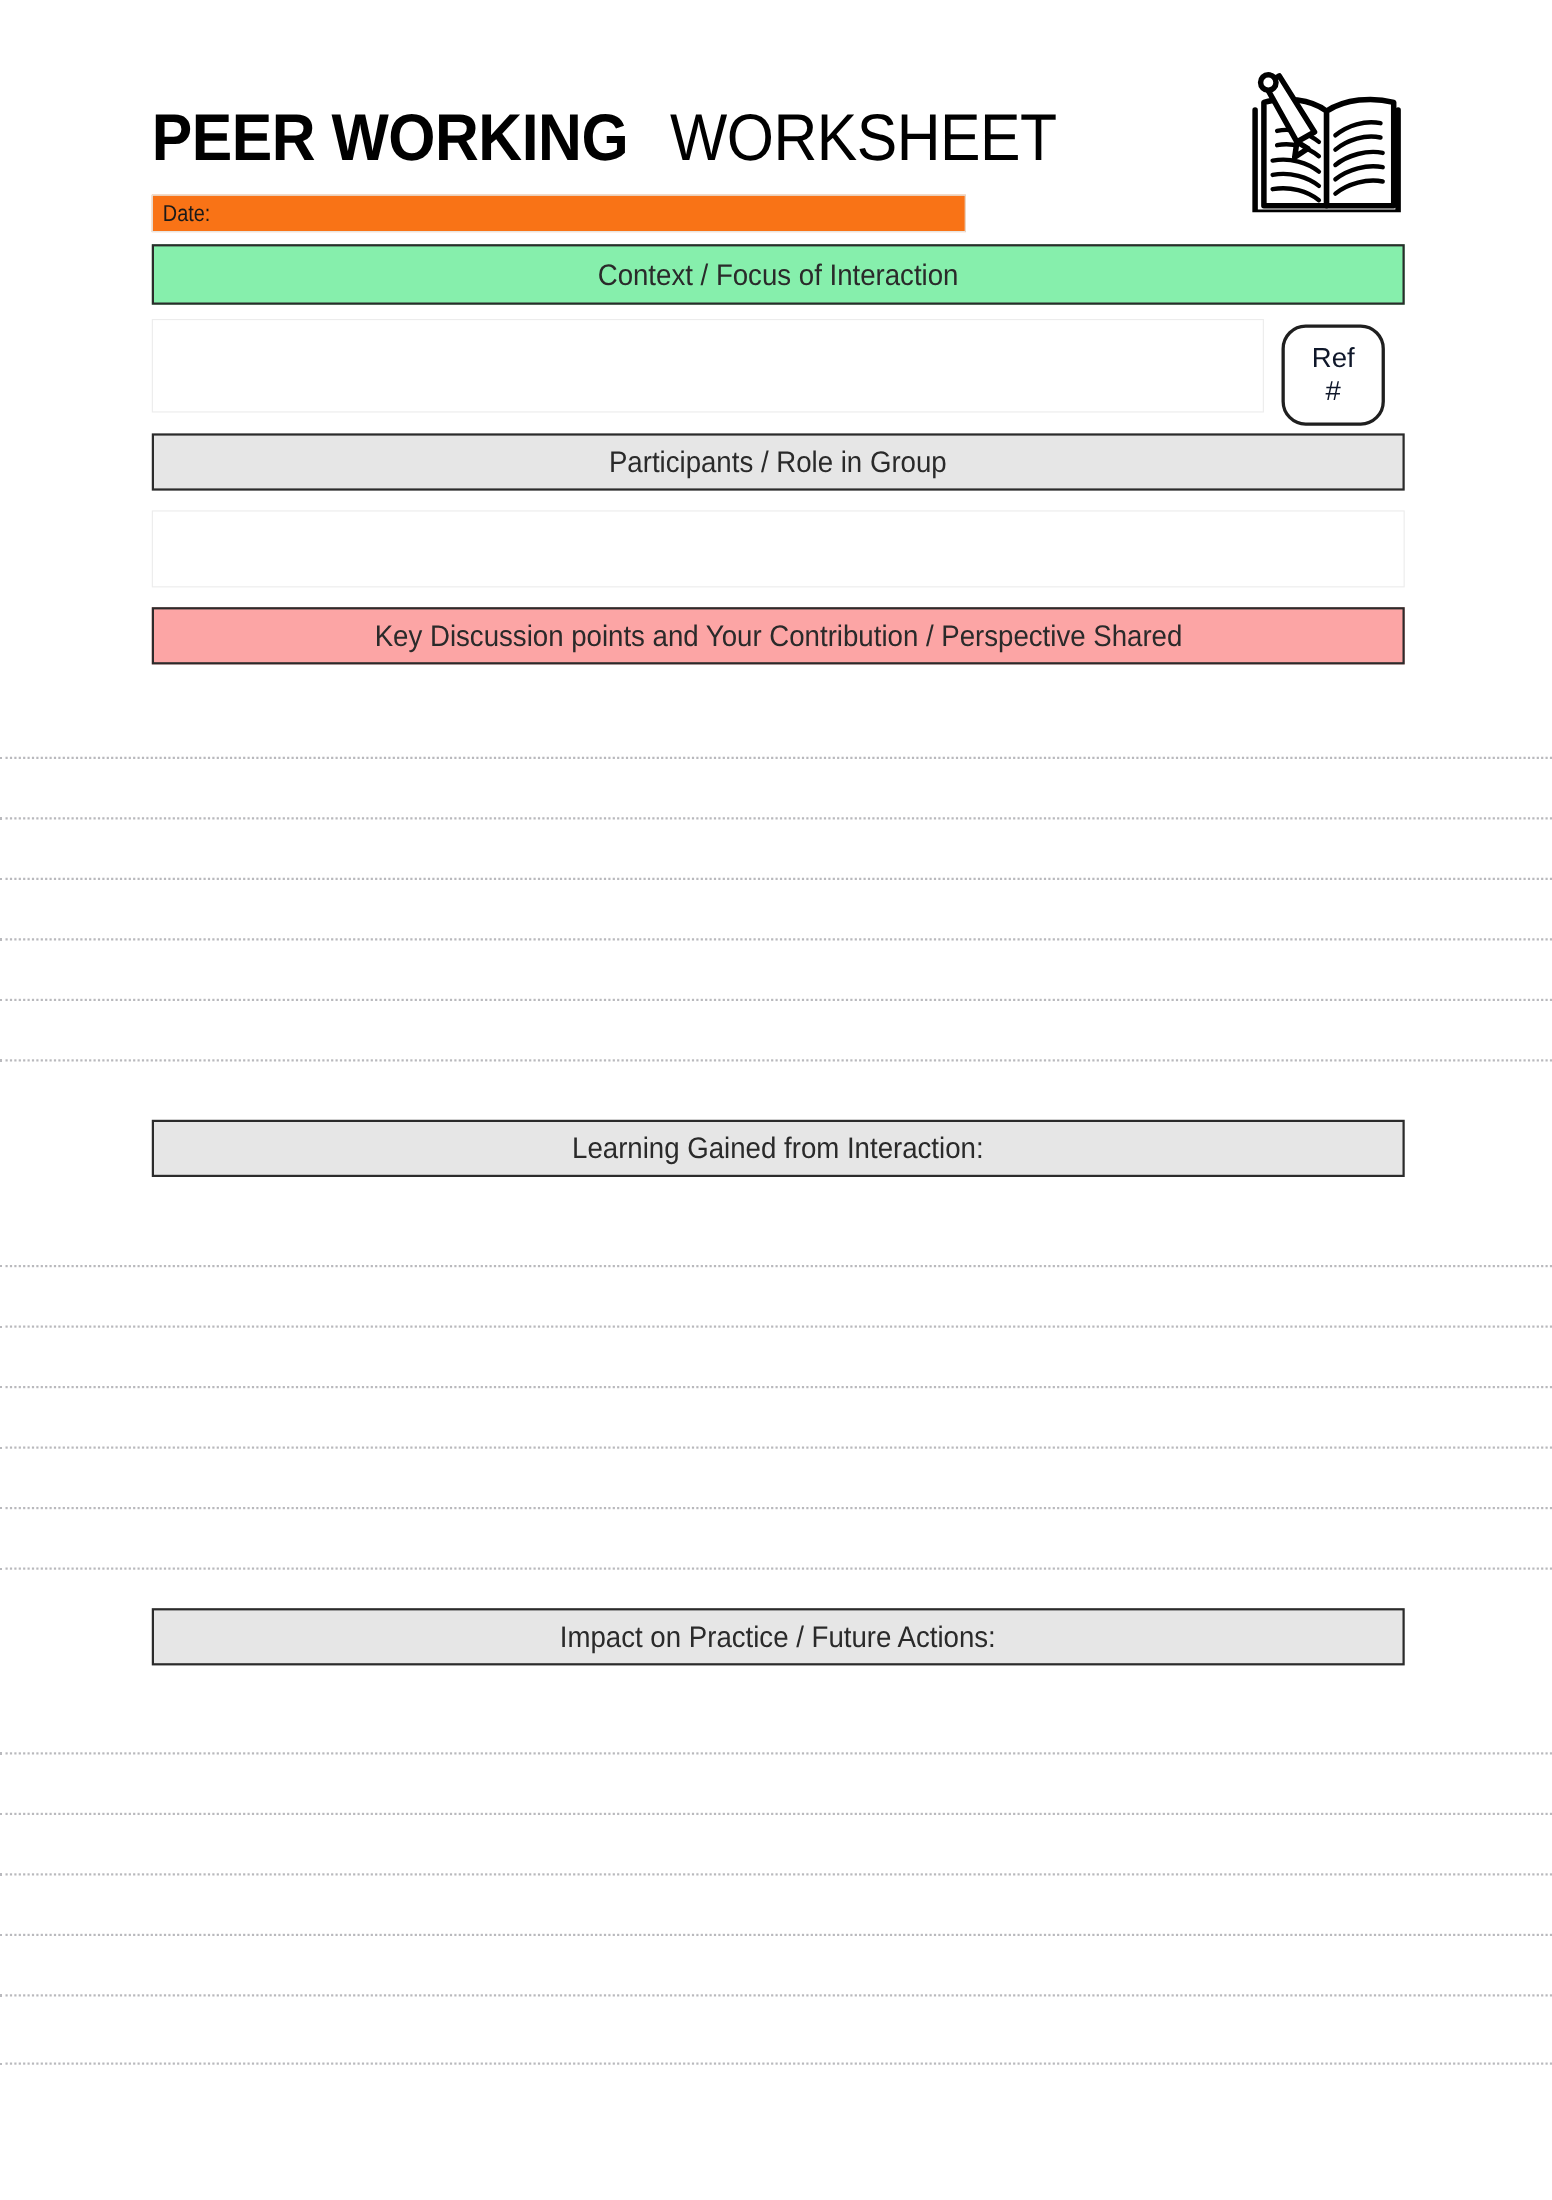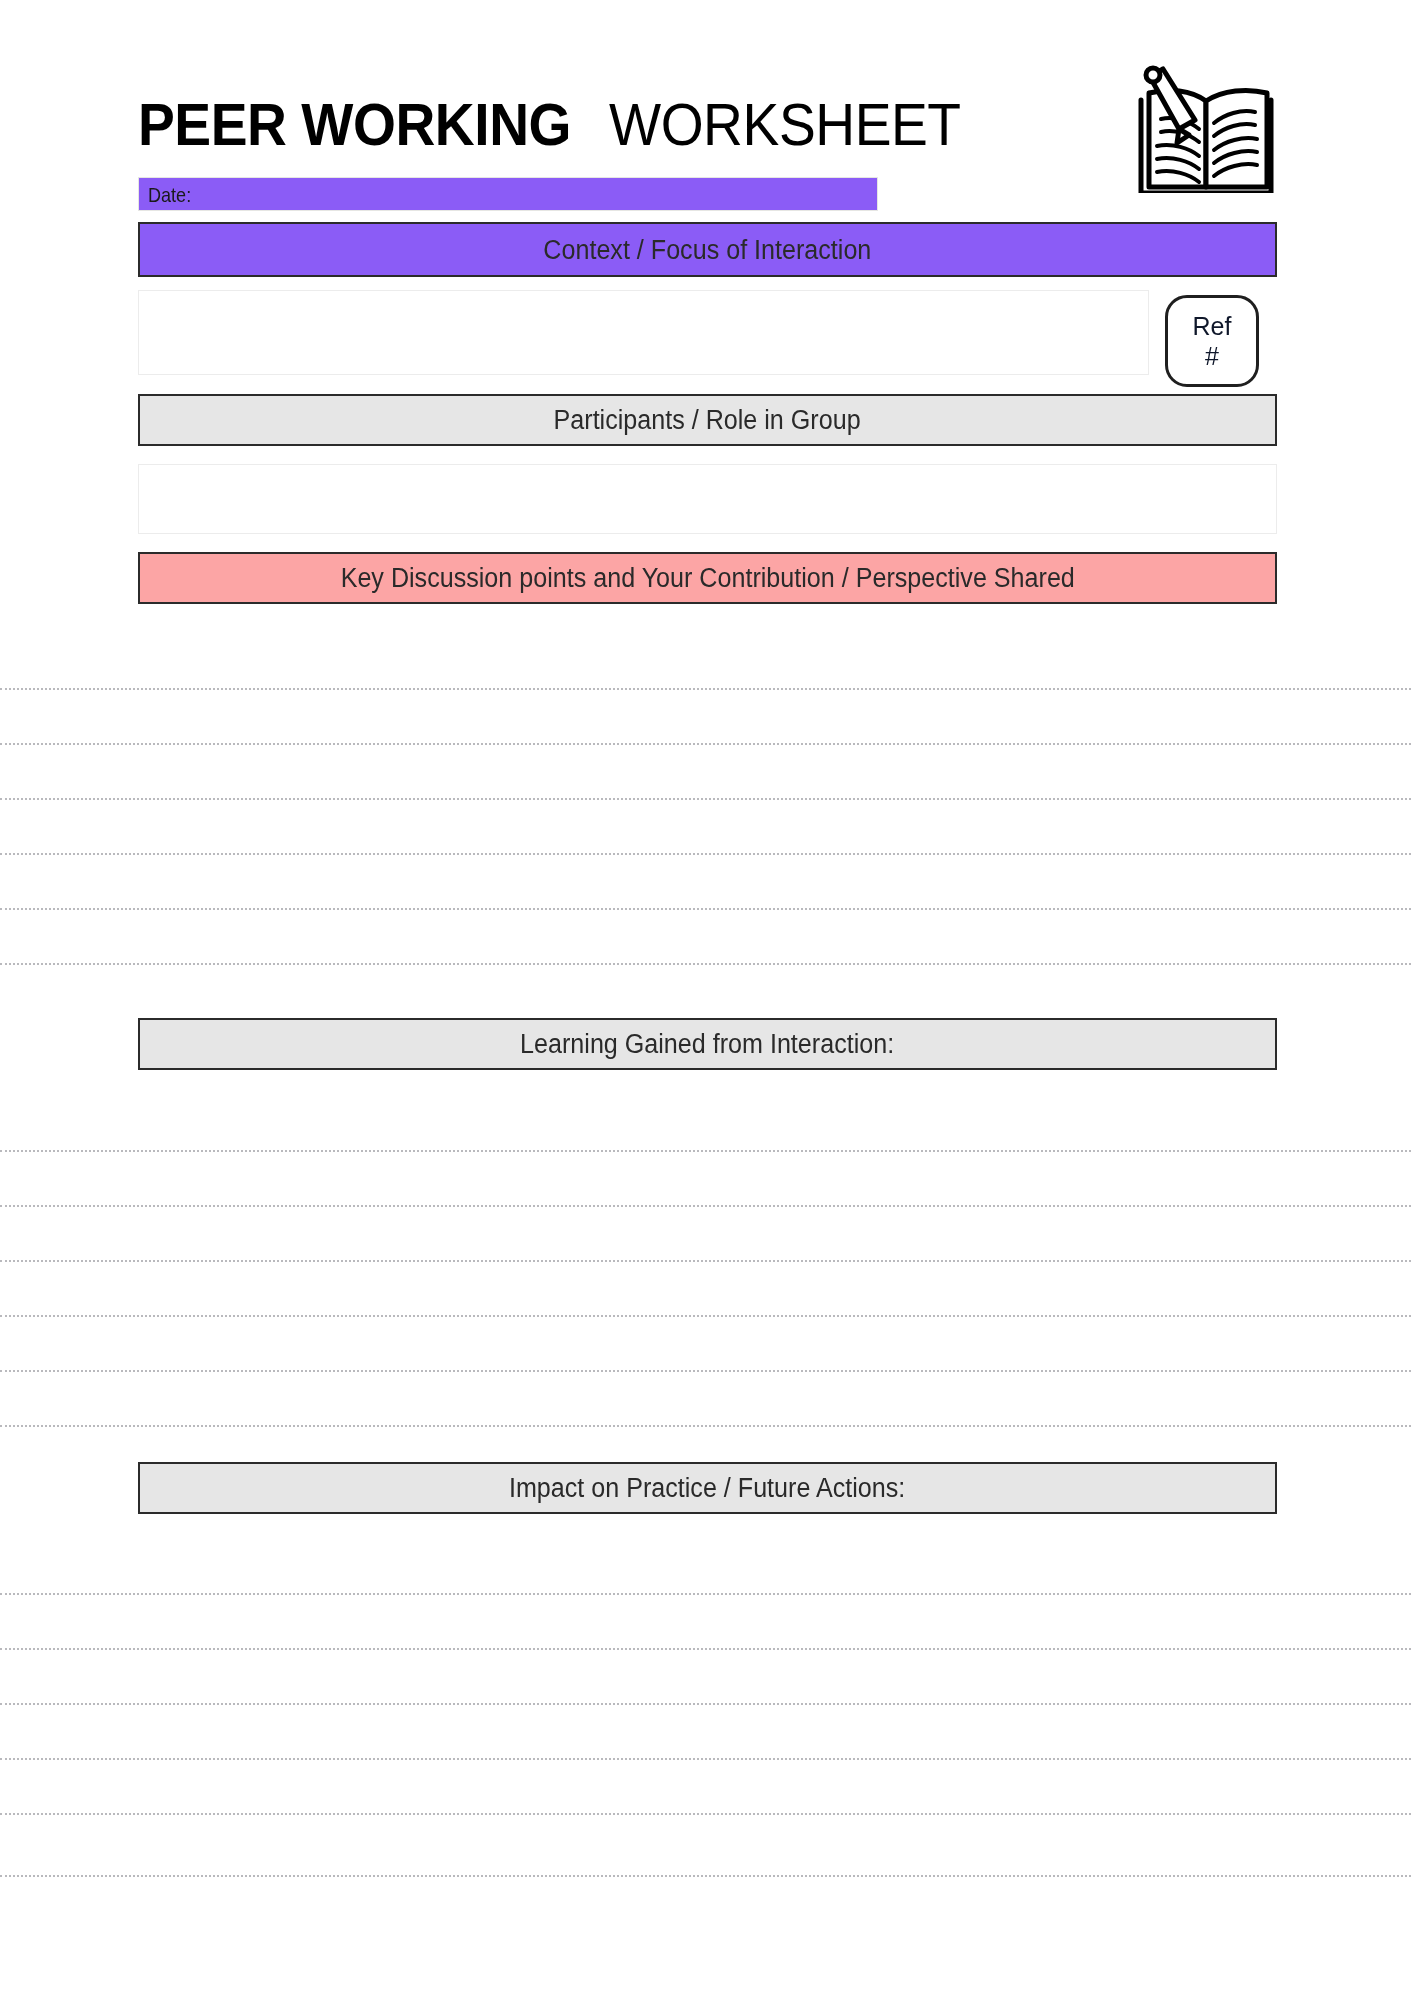--- a/index.html
+++ b/index.html
@@ -57,21 +57,21 @@
     height: 130px;
   }
 
   
   .date-field {
     position: absolute;
     left: 138px;
     top: 177px;
     width: 740px;
     height: 34px;
-    background: #8b5cf6;
+    background: #f97316;
     border: 1px solid #e6e6e3;
     box-sizing: border-box;
   }
   .date-label {
     position: absolute;
     left: 9px;
     top: 5px;
     font-size: 21px;
     line-height: 24px;
     color: #1a1a1a;
@@ -92,21 +92,21 @@
     text-align: center;
   }
   .sec-bar span {
     font-size: 27px;
     line-height: 32px;
     color: #2a2a2a;
     display: inline-block;
     transform: scaleX(0.93);
     font-weight: 400;
   }
-  .bar-1 { top: 222px;  height: 55px; background: #8b5cf6; }
+  .bar-1 { top: 222px;  height: 55px; background: #86efac; }
   .bar-2 { top: 394px;  height: 52px; background: #e6e6e6; }
   .bar-3 { top: 552px;  height: 52px; background: #fca5a5; }
   .bar-4 { top: 1018px; height: 52px; background: #e6e6e6; }
   .bar-5 { top: 1462px; height: 52px; background: #e6e6e6; }
 
   
   .inp-box {
     position: absolute;
     left: 138px;
     background: #ffffff;

